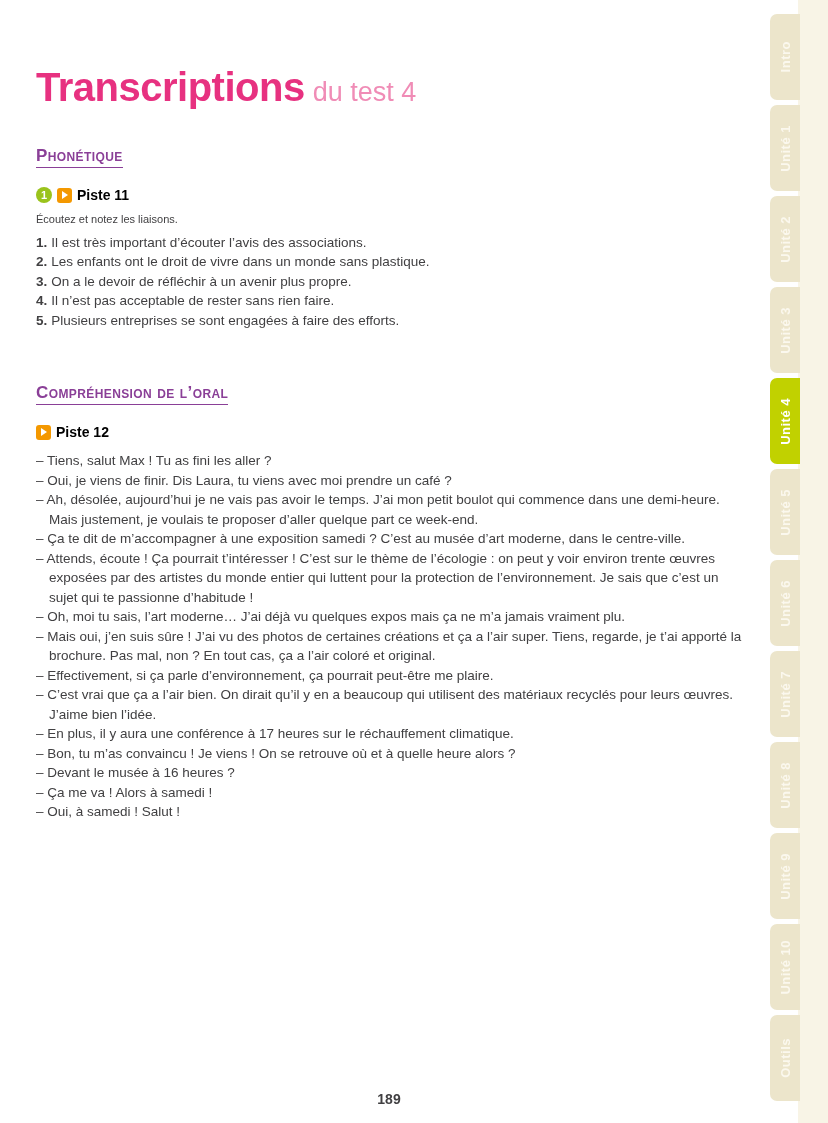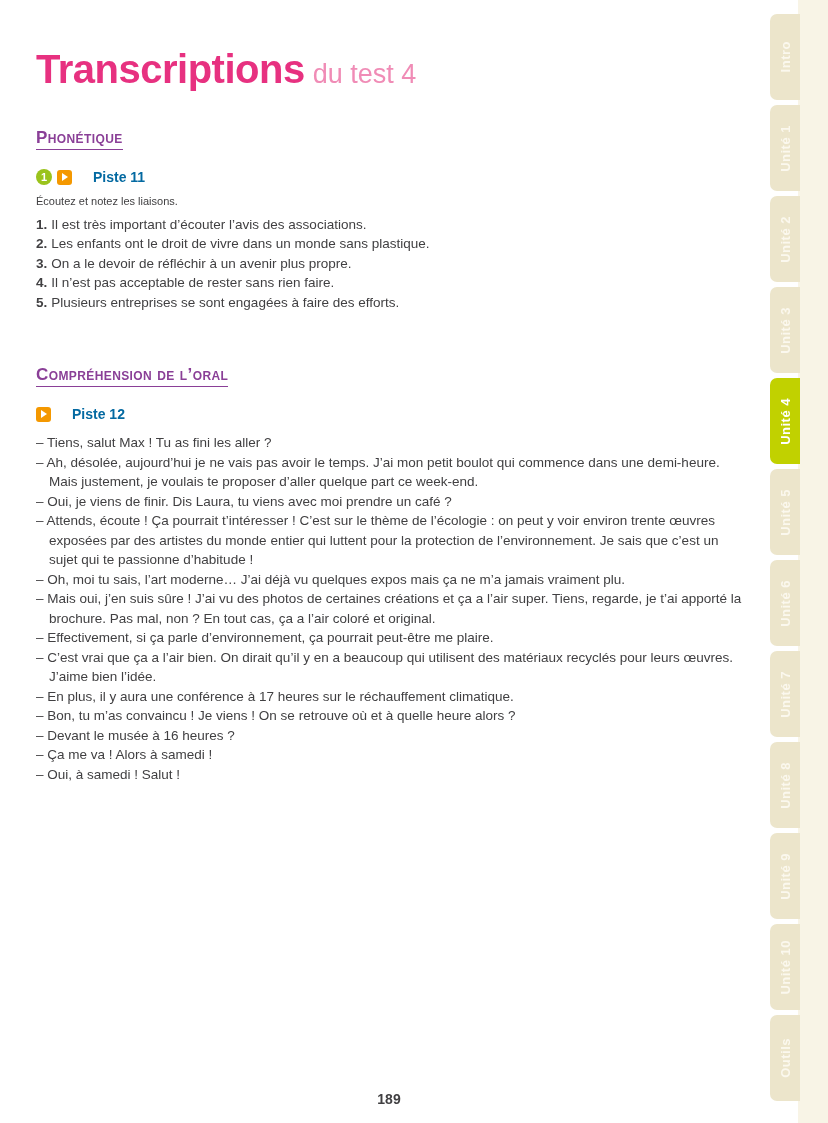--- a/index.html
+++ b/index.html
@@ -39,21 +39,21 @@
     font-size: 13px; font-weight: bold;
     letter-spacing: 0.5px;
     color: #fbf8ee;
   }
   .tab.active { background: #c1d100; }
   .tab.active span { color: #ffffff; }
 
   
   .content {
     position: absolute; top: 0; left: 36px; width: 706px;
-    padding-top: 48px;
+    padding-top: 66px;
   }
   .title { margin: 0; line-height: 42px; }
   .title-main {
     font-size: 40px; font-weight: 800;
     color: #e73180; letter-spacing: -0.5px;
   }
   .title-sub {
     font-size: 27px; font-weight: normal;
     color: #f08cb6; margin-left: 8px;
   }
@@ -84,21 +84,21 @@
     width: 15px; height: 15px; border-radius: 3px;
     background: #f49800; position: relative; display: inline-block;
   }
   .play::after {
     content: "";
     position: absolute; left: 5px; top: 3.5px;
     border-left: 6px solid #ffffff;
     border-top: 4px solid transparent;
     border-bottom: 4px solid transparent;
   }
-  .track-label { font-size: 14px; font-weight: bold; color: #0369a1; margin-left: 16px; }
+  .track-label { font-size: 14px; font-weight: bold; color: #000000; }
 
   .instruction { margin: 6px 0 0 0; font-size: 11px; line-height: 19.5px; }
 
   .num-list { margin: 3px 0 0 0; padding: 0; list-style: none; }
   .num-list li { font-size: 13.5px; line-height: 19.5px; }
   .num-list .num { font-weight: bold; margin-right: 4px; }
 
   .dialogue { margin-top: 10px; }
   .dialogue p {
     margin: 0; font-size: 13.5px; line-height: 19.5px;
@@ -186,22 +186,23 @@
       <span class="underlined">Compréhension de l’oral</span>
     </h2>
 
     <div class="track-row">
       <span class="play"></span>
       <span class="track-label">Piste 12</span>
     </div>
 
     <div class="dialogue">
       <p>– Tiens, salut Max ! Tu as fini les aller ?</p>
+      <p>– Oui, je viens de finir. Dis Laura, tu viens avec moi prendre un café ?</p>
       <p>– Ah, désolée, aujourd’hui je ne vais pas avoir le temps. J’ai mon petit boulot qui commence dans une demi-heure. Mais justement, je voulais te proposer d’aller quelque part ce week-end.</p>
-      <p>– Oui, je viens de finir. Dis Laura, tu viens avec moi prendre un café ?</p>
+      <p>– Ça te dit de m’accompagner à une exposition samedi ? C’est au musée d’art moderne, dans le centre-ville.</p>
       <p>– Attends, écoute ! Ça pourrait t’intéresser ! C’est sur le thème de l’écologie : on peut y voir environ trente œuvres exposées par des artistes du monde entier qui luttent pour la protection de l’environnement. Je sais que c’est un sujet qui te passionne d’habitude !</p>
       <p>– Oh, moi tu sais, l’art moderne… J’ai déjà vu quelques expos mais ça ne m’a jamais vraiment plu.</p>
       <p>– Mais oui, j’en suis sûre ! J’ai vu des photos de certaines créations et ça a l’air super. Tiens, regarde, je t’ai apporté la brochure. Pas mal, non ? En tout cas, ça a l’air coloré et original.</p>
       <p>– Effectivement, si ça parle d’environnement, ça pourrait peut-être me plaire.</p>
       <p>– C’est vrai que ça a l’air bien. On dirait qu’il y en a beaucoup qui utilisent des matériaux recyclés pour leurs œuvres. J’aime bien l’idée.</p>
       <p>– En plus, il y aura une conférence à 17 heures sur le réchauffement climatique.</p>
       <p>– Bon, tu m’as convaincu ! Je viens ! On se retrouve où et à quelle heure alors ?</p>
       <p>– Devant le musée à 16 heures ?</p>
       <p>– Ça me va ! Alors à samedi !</p>
       <p>– Oui, à samedi ! Salut !</p>

